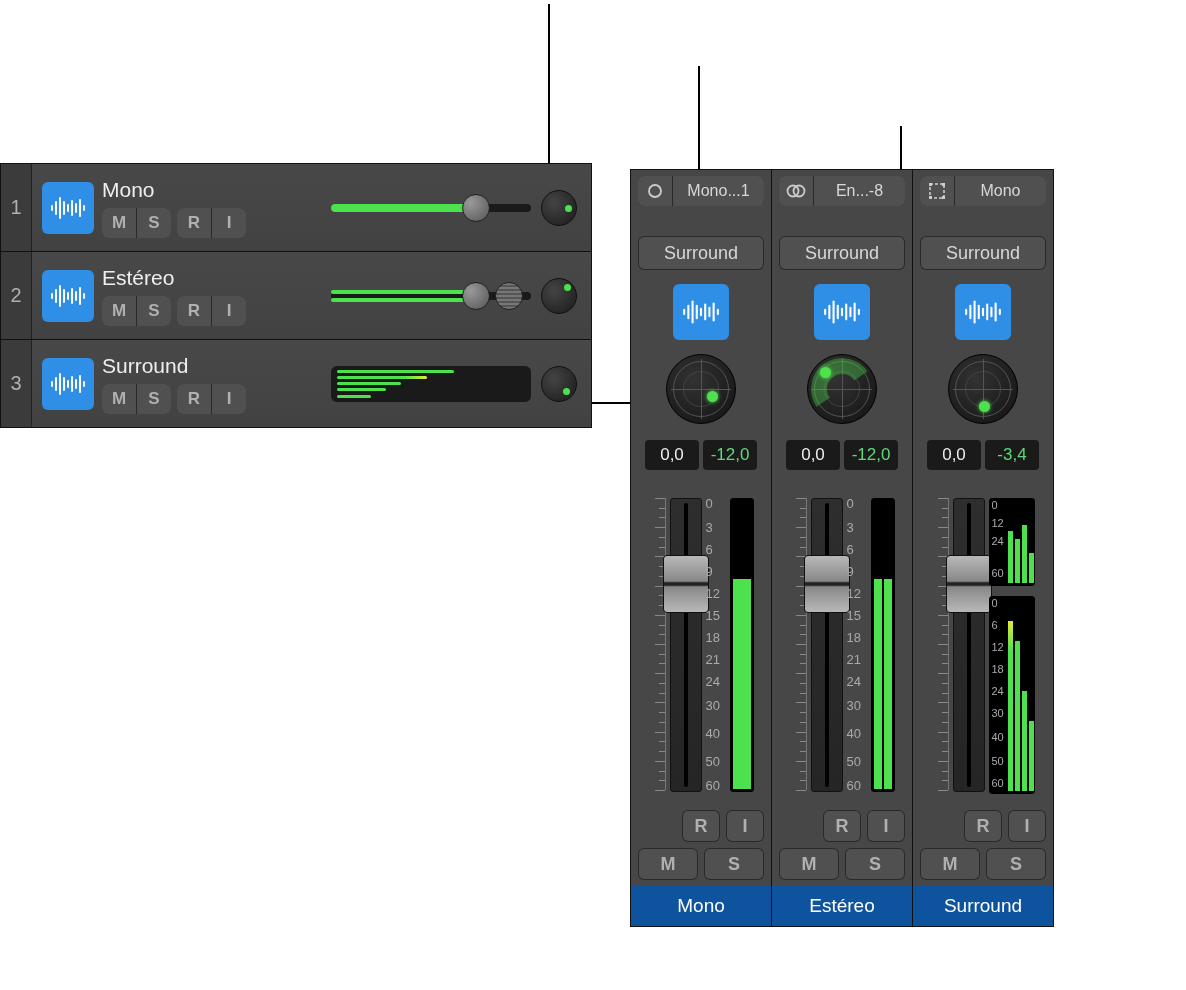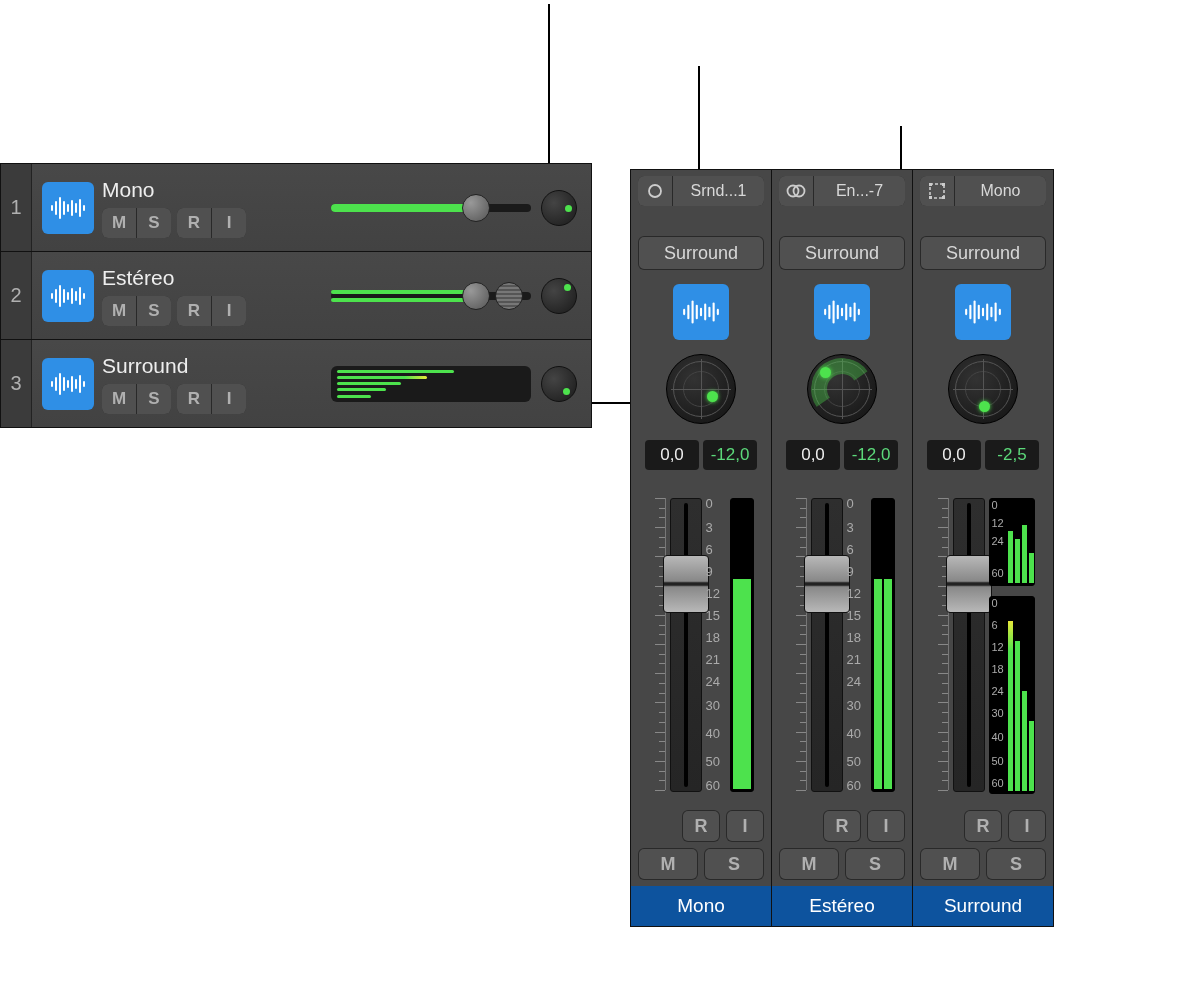--- a/index.html
+++ b/index.html
@@ -243,21 +243,21 @@
 
 <div class="mixer">
 
   <div class="strip">
     <div class="io-row">
       <div class="io-fmt">
         <svg width="16" height="16">
             <circle cx="8" cy="8" r="6" stroke="#ccc" stroke-width="1.8" fill="none"></circle>
           </svg>
       </div>
-      <div class="io-label">Srnd...1</div>
+      <div class="io-label">Mono...1</div>
     </div>
     <div class="out-btn">Surround</div>
     <div class="strip-icon wave-icon">
       <svg width="40" height="26" viewBox="0 0 38 24">
           <g stroke="#fff" stroke-width="2" fill="none" stroke-linecap="round">
             <line x1="3" y1="10" x2="3" y2="14"></line>
             <line x1="7" y1="6" x2="7" y2="18"></line>
             <line x1="11" y1="2" x2="11" y2="22"></line>
             <line x1="15" y1="6" x2="15" y2="18"></line>
             <line x1="19" y1="9" x2="19" y2="15"></line>
@@ -348,21 +348,21 @@
   </div>
 
   <div class="strip">
     <div class="io-row">
       <div class="io-fmt">
         <svg width="20" height="14">
             <circle cx="7" cy="7" r="5.5" stroke="#ccc" stroke-width="1.8" fill="none"></circle>
             <circle cx="13" cy="7" r="5.5" stroke="#ccc" stroke-width="1.8" fill="none"></circle>
           </svg>
       </div>
-      <div class="io-label">En...-7</div>
+      <div class="io-label">En...-8</div>
     </div>
     <div class="out-btn">Surround</div>
     <div class="strip-icon wave-icon">
       <svg width="40" height="26" viewBox="0 0 38 24">
           <g stroke="#fff" stroke-width="2" fill="none" stroke-linecap="round">
             <line x1="3" y1="10" x2="3" y2="14"></line>
             <line x1="7" y1="6" x2="7" y2="18"></line>
             <line x1="11" y1="2" x2="11" y2="22"></line>
             <line x1="15" y1="6" x2="15" y2="18"></line>
             <line x1="19" y1="9" x2="19" y2="15"></line>
@@ -485,21 +485,21 @@
     </div>
     <div class="panner">
       <div class="pan-ring"></div>
         <div class="pan-ring2"></div>
       <div class="pan-cross-h"></div>
         <div class="pan-cross-v"></div>
       <div class="pan-dot" style="left:30px;top:46px;"></div>
     </div>
     <div class="readout">
       <div class="ro-box ro-pan">0,0</div>
-      <div class="ro-box ro-db">-2,5</div>
+      <div class="ro-box ro-db">-3,4</div>
     </div>
     <div class="fader-area">
       <div class="scale">
           <div class="tick major" style="top: 0%;"></div>
           <div class="tick" style="top: 3.33333%;"></div>
           <div class="tick" style="top: 6.66667%;"></div>
           <div class="tick major" style="top: 10%;"></div>
           <div class="tick" style="top: 13.3333%;"></div>
           <div class="tick" style="top: 16.6667%;"></div>
           <div class="tick major" style="top: 20%;"></div>

